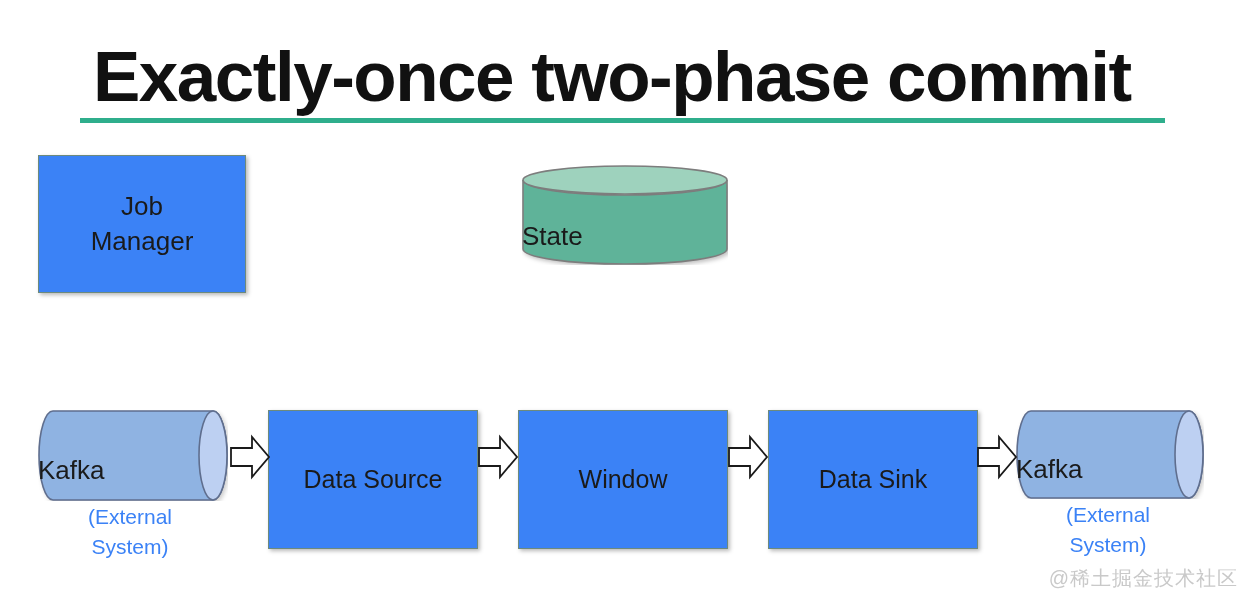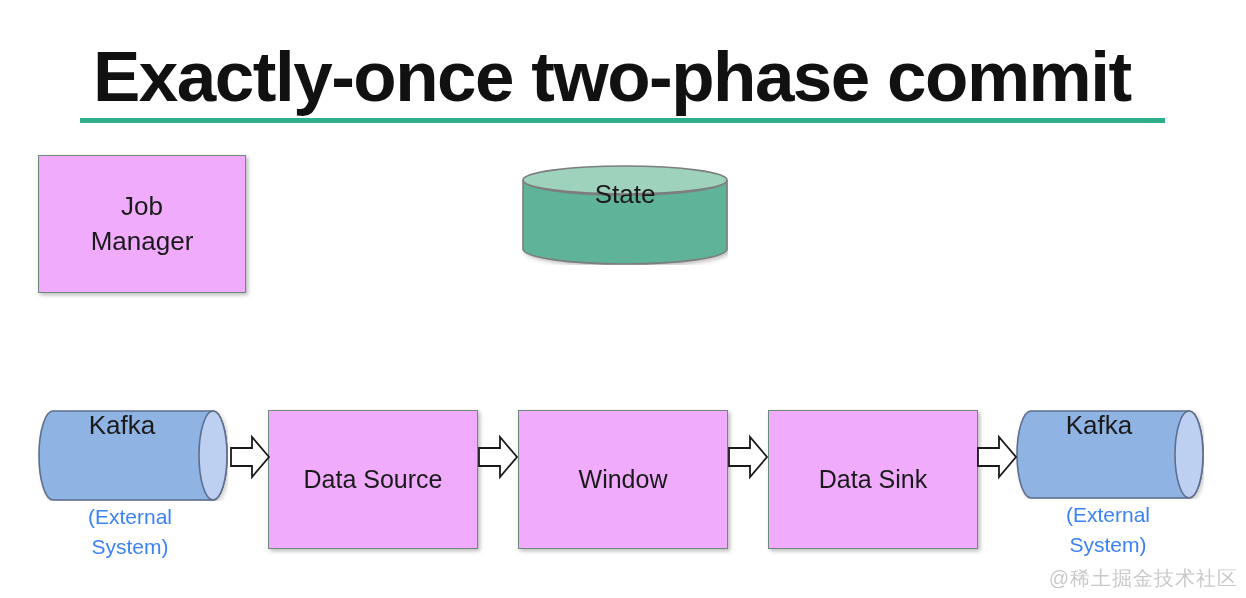--- a/index.html
+++ b/index.html
@@ -12,38 +12,38 @@
   .slide-title{
     left:93px;top:36px;width:1100px;
     font-size:71px;font-weight:bold;color:#111;letter-spacing:-1.5px;
     white-space:nowrap;
   }
   .title-underline{
     left:80px;top:118px;width:1085px;height:5px;background:#2fae8c;
   }
 
   .green-box{
-    background:#f0abfc;border:1.6px solid #6d8a7c;
+    background:#3b82f6;border:1.6px solid #6d8a7c;
     box-shadow:2px 2px 4px rgba(0,0,0,0.28);
     display:flex;flex-direction:column;align-items:center;justify-content:center;
     color:#1a1a1a;text-align:center;box-sizing:border-box;
   }
   .green-box .lbl{font-size:26px;line-height:35px;}
 
   .job-manager{left:38px;top:155px;width:208px;height:138px;}
   .process-box{top:410px;width:210px;height:139px;}
   .box-data-source{left:268px;}
   .box-window{left:518px;}
   .box-data-sink{left:768px;}
   .process-box .lbl{font-size:25px;}
 
   .cyl-wrap{overflow:visible;}
   .cyl-label{
-    position:absolute;left:0;top:0;width:100%;height:100%;
-    display:flex;flex-direction:column;align-items:center;justify-content:flex-start;
+    position:absolute;left:0;top:15px;width:100%;height:100%;
+    display:flex;align-items:center;justify-content:flex-start;
     color:#1a1a1a;text-align:center;pointer-events:none;
   }
   .state-backend-label{padding-top:12px;font-size:26px;line-height:34px;box-sizing:border-box;}
   .kafka-label{font-size:26px;}
 
   .ext-caption{
     font-size:21px;line-height:30px;color:#3b82f6;text-align:center;
   }
   .ext-caption-left{left:55px;top:502px;width:150px;}
   .ext-caption-right{left:1033px;top:500px;width:150px;}

